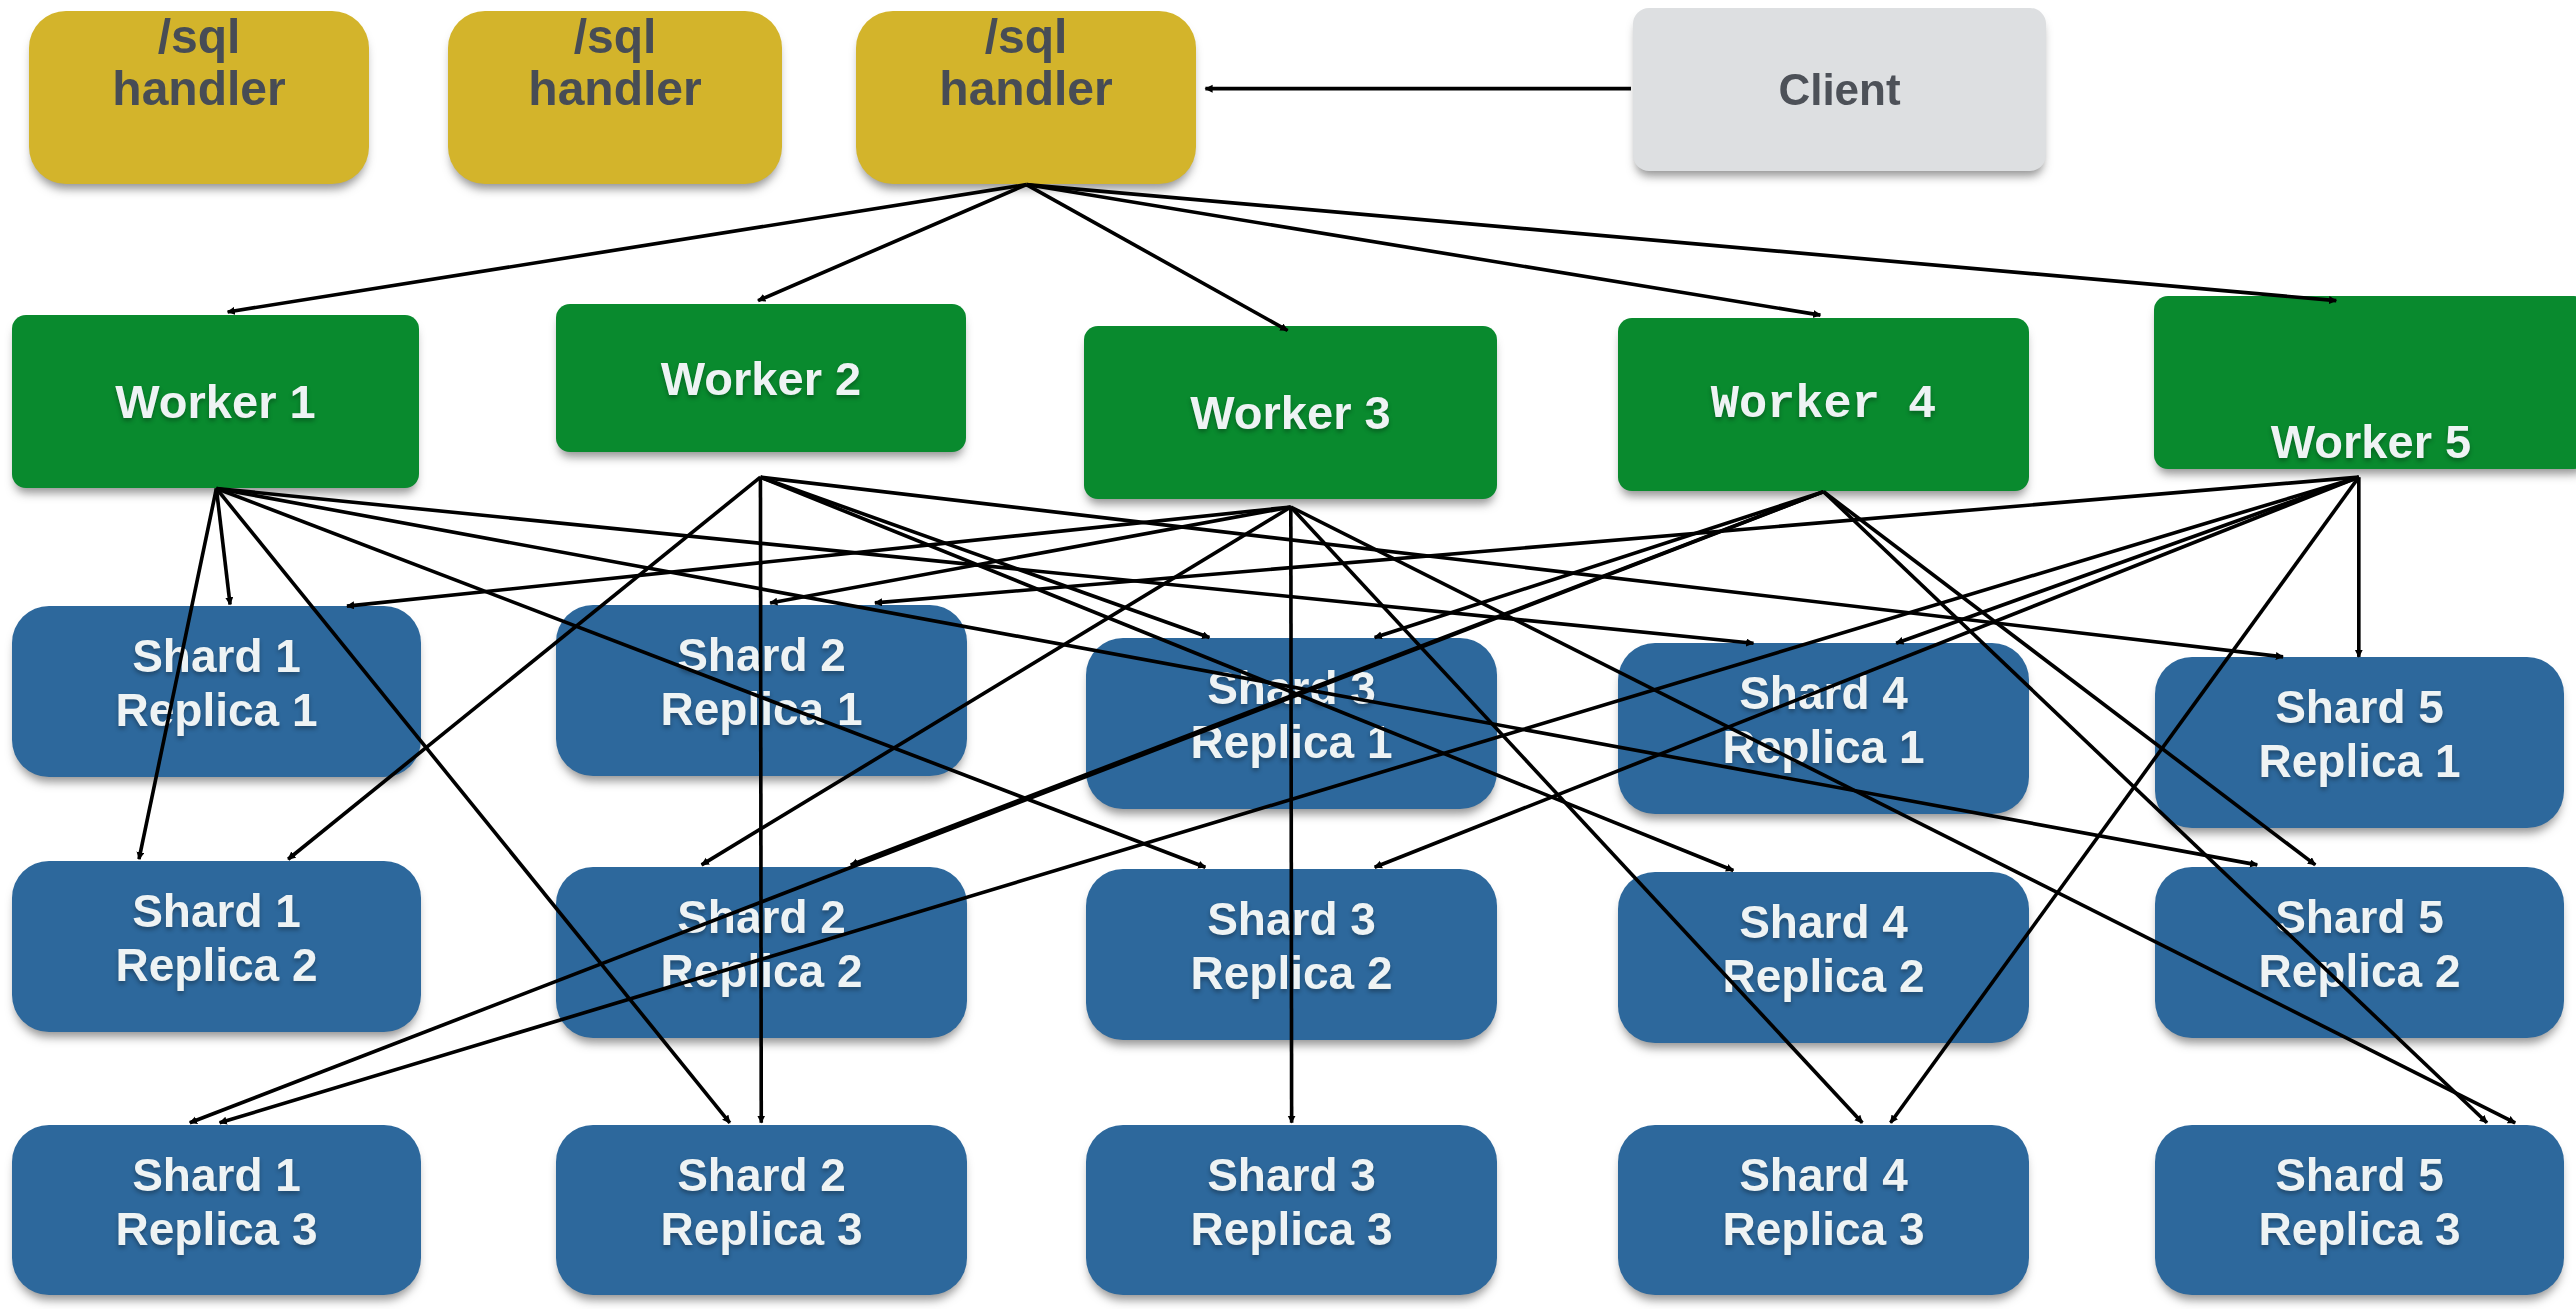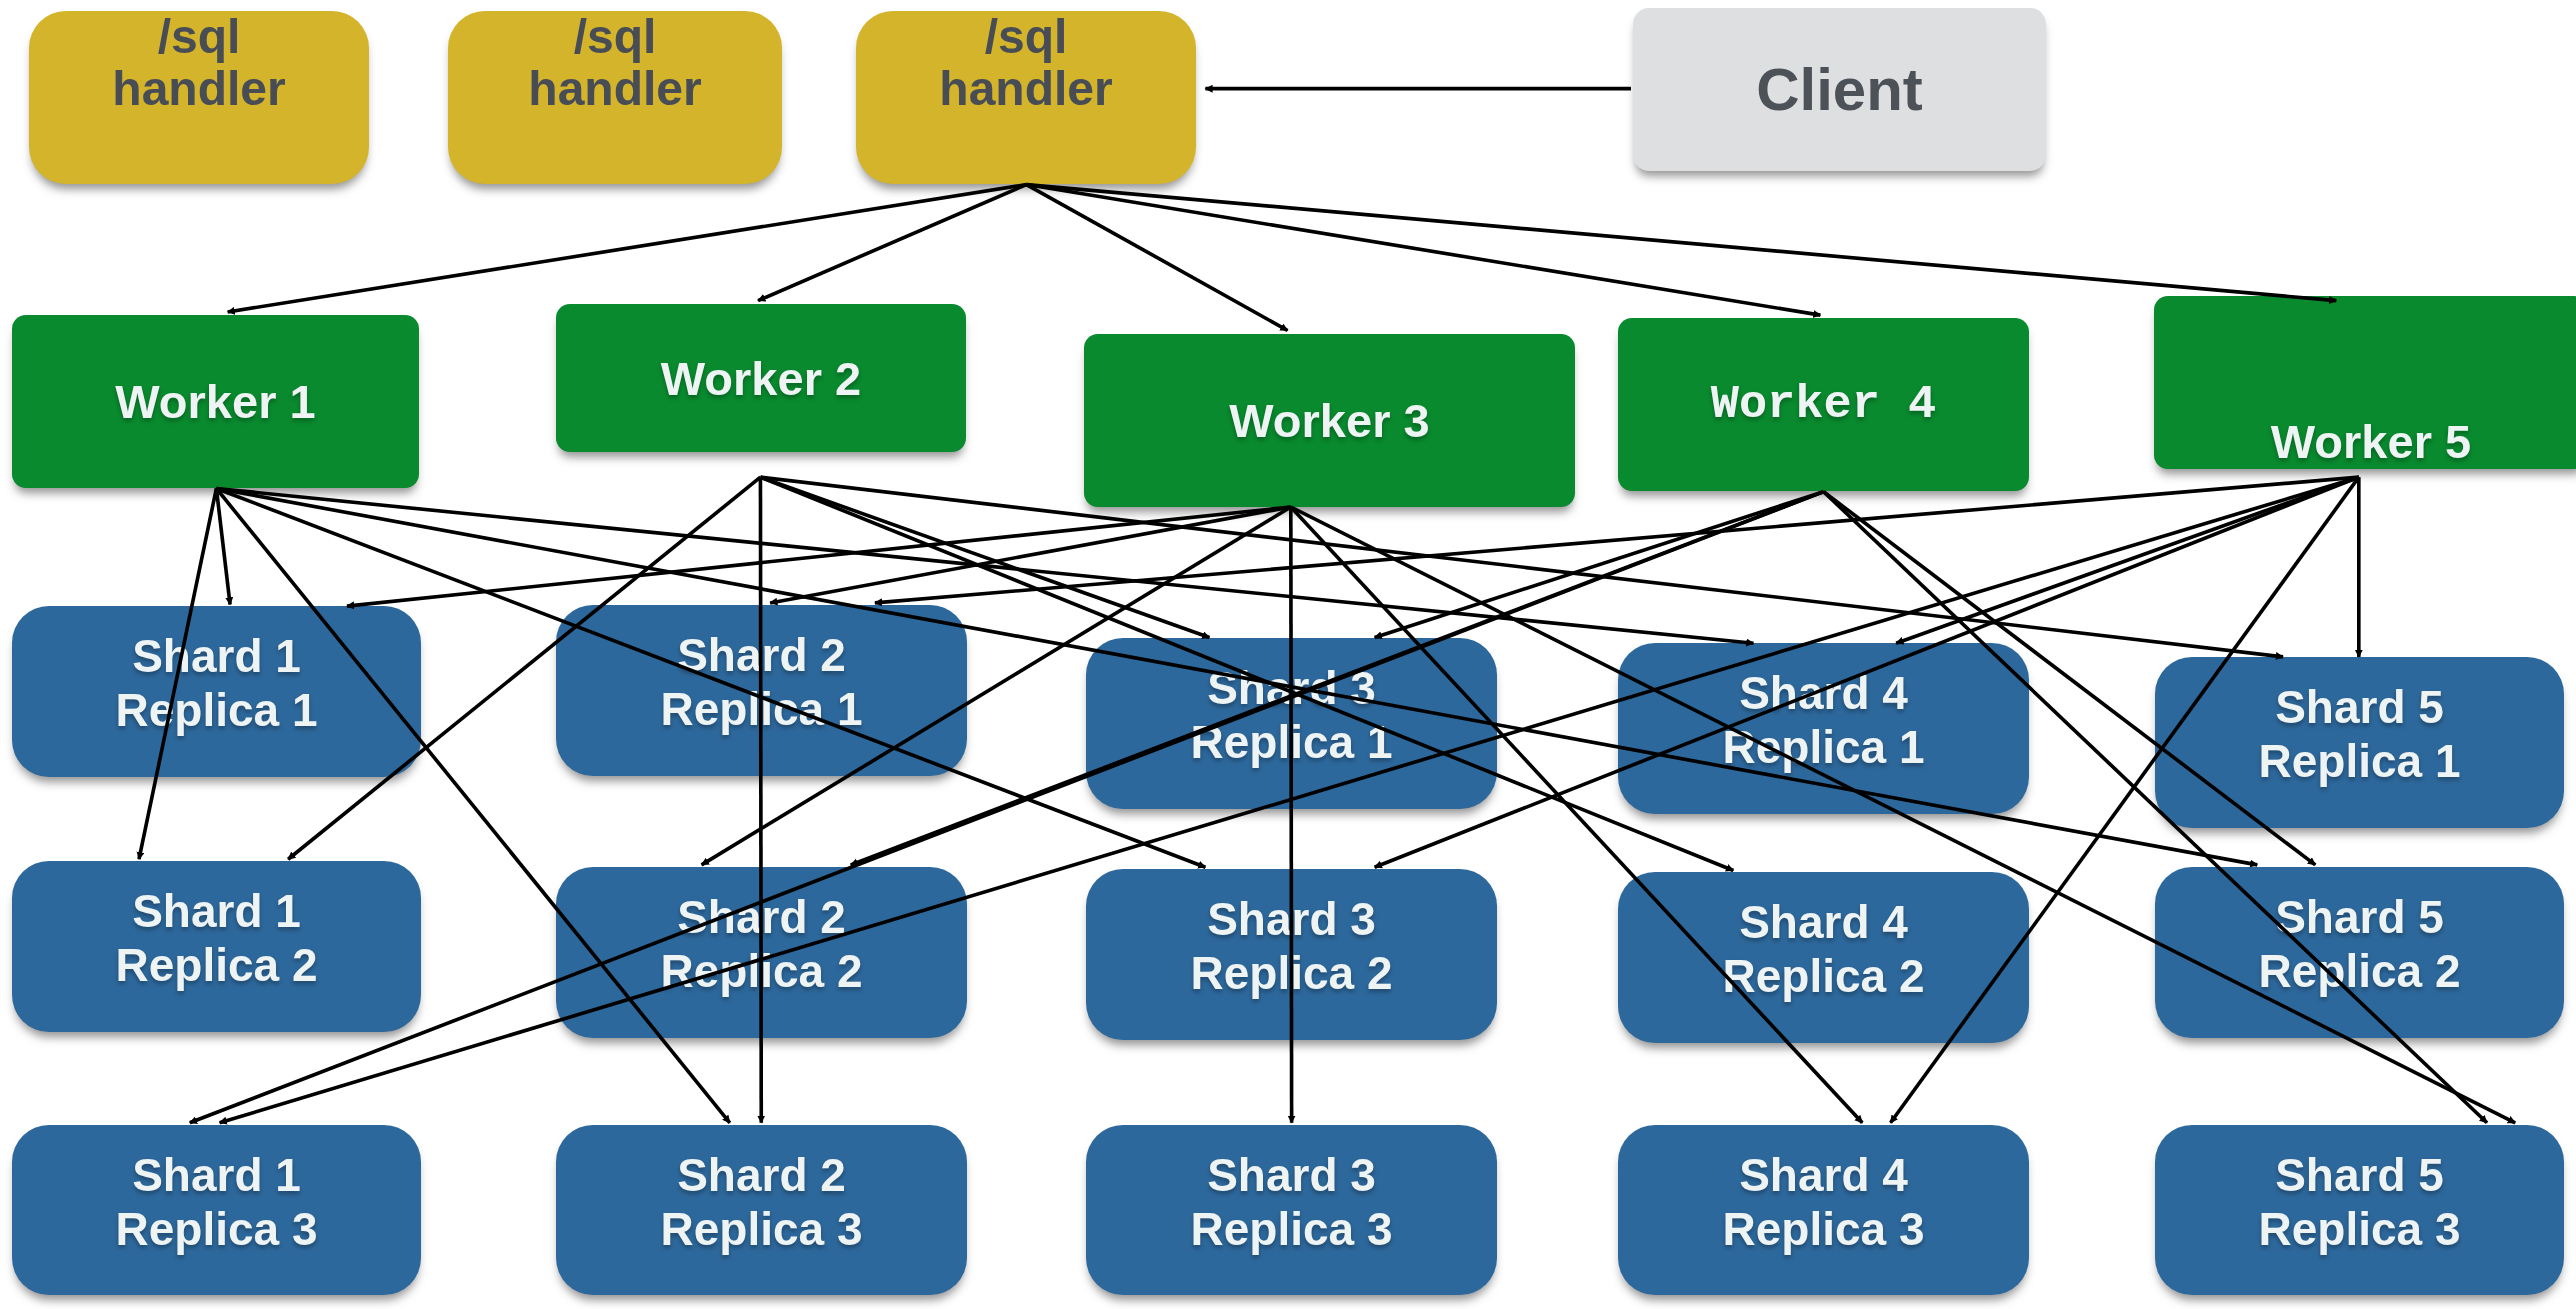--- a/index.html
+++ b/index.html
@@ -33,21 +33,21 @@
     background: var(--color-handler);
     color: var(--color-handler_text);
     border-radius: 37px;
     font-size: 48px;
     line-height: 52px;
   }
   .client {
     background: var(--color-client);
     color: var(--color-client_text);
     border-radius: 16px;
-    font-size: 60px;
+    font-size: 44px;
     display: flex; align-items: center; justify-content: center;
   }
   .worker {
     background: var(--color-worker);
     color: var(--color-light_text);
     border-radius: 14px;
     font-size: 47px;
     display: flex; align-items: center; justify-content: center;
     text-shadow: 0 3.2px 4px rgba(0,0,0,0.28);
   }
@@ -90,21 +90,21 @@
   <div class="node client" style="left:1633px; top:8px; width:413px; height:163px;">
     <span>Client</span>
   </div>
 
   <div class="node worker" style="left:12px; top:315px; width:407px; height:173px;">
     <span>Worker 1</span>
   </div>
   <div class="node worker" style="left:556px; top:304px; width:410px; height:148px;">
     <span>Worker 2</span>
   </div>
-  <div class="node worker" style="left:1084px; top:334px; width:491px; height:173px;">
+  <div class="node worker" style="left:1084px; top:326px; width:413px; height:173px;">
     <span>Worker 3</span>
   </div>
   <div class="node worker" style="left:1618px; top:318px; width:411px; height:173px;font-family:Liberation Mono, monospace;">
     <span>Worker 4</span>
   </div>
   <div class="node worker" style="left:2154px; top:296px; width:434px; height:173px;align-items:flex-end;">
     <span>Worker 5</span>
   </div>
 
   <div class="node shard" style="left:12px; top:606px; width:409px; height:171px;">

